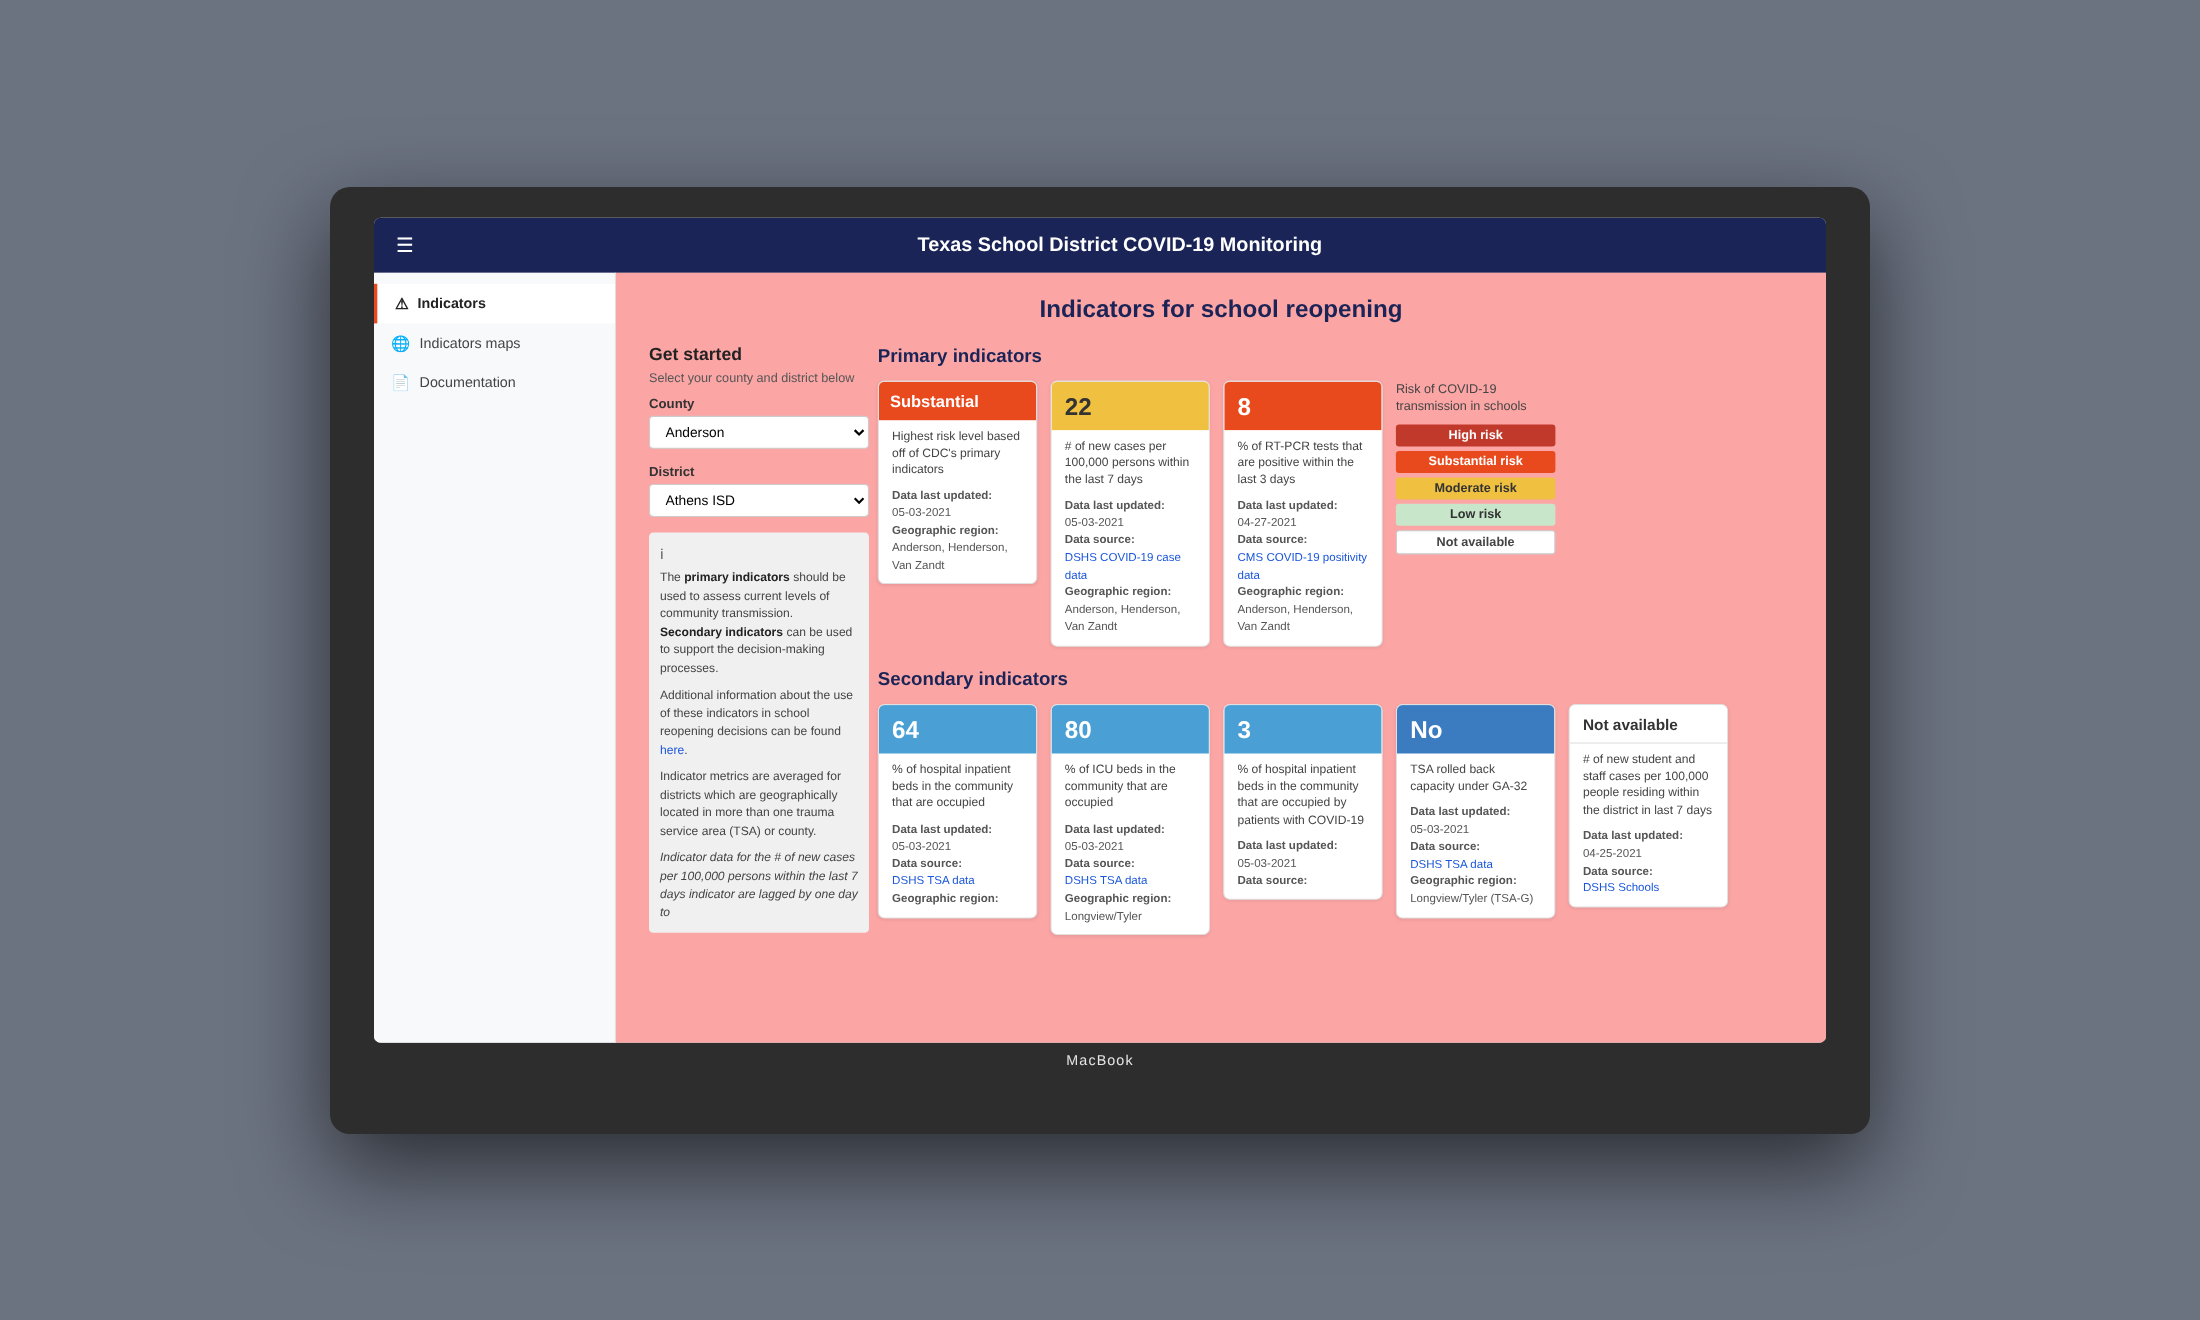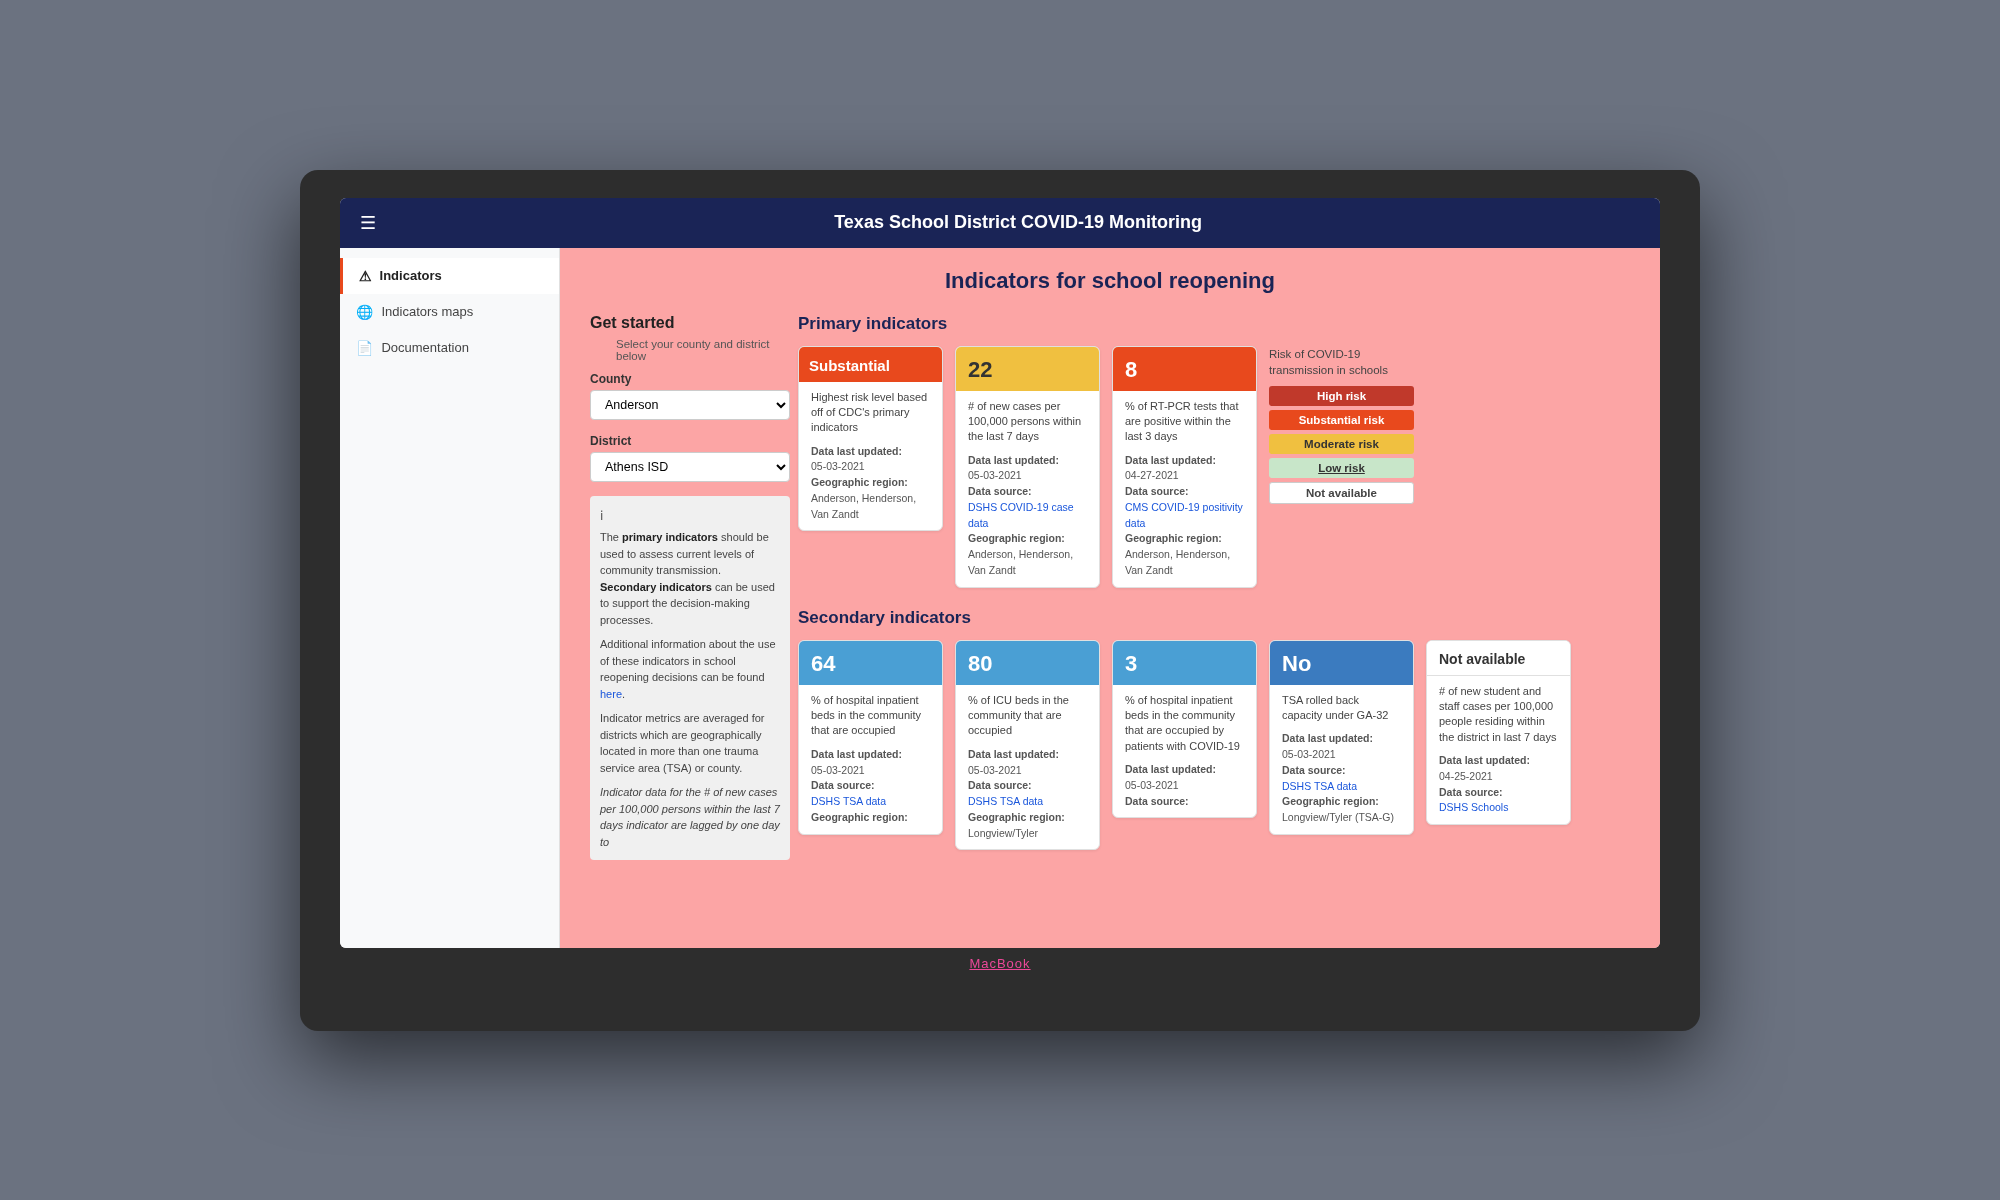--- a/index.html
+++ b/index.html
@@ -106,21 +106,20 @@
     .get-started-title {
       font-size: 16px;
       font-weight: 700;
       color: #222;
       margin-bottom: 6px;
     }
     .select-label {
       font-size: 11.5px;
       color: #555;
       margin-bottom: 10px;
-      margin-left: 26px;
     }
     .field-label {
       font-size: 12px;
       font-weight: 600;
       color: #333;
       margin-bottom: 4px;
     }
     .select-wrapper {
       margin-bottom: 14px;
     }
@@ -226,30 +225,29 @@
       border-radius: 3px;
       font-size: 11.5px;
       font-weight: 600;
       margin-bottom: 4px;
       color: #fff;
       text-align: center;
     }
     .risk-item.high { background: #c0392b; }
     .risk-item.substantial { background: #e8491d; }
     .risk-item.moderate { background: #f0c040; color: #333; }
-    .risk-item.low { background: #c8e6c9; color: #333; text-decoration: underline; }
+    .risk-item.low { background: #c8e6c9; color: #333; }
     .risk-item.na { background: #fff; color: #444; border: 1px solid #ccc; }
     
     .macbook-label {
       text-align: center;
-      color: #ec4899;
+      color: #e5e5e5;
       font-size: 13px;
       margin-top: 8px;
       letter-spacing: 1px;
-      text-decoration: underline;
     }
   </style>
 </head>
 <body>
 
 <div class="laptop-outer">
   <div class="laptop-screen">
 
     <div class="top-bar">
       <span class="hamburger">☰</span>

